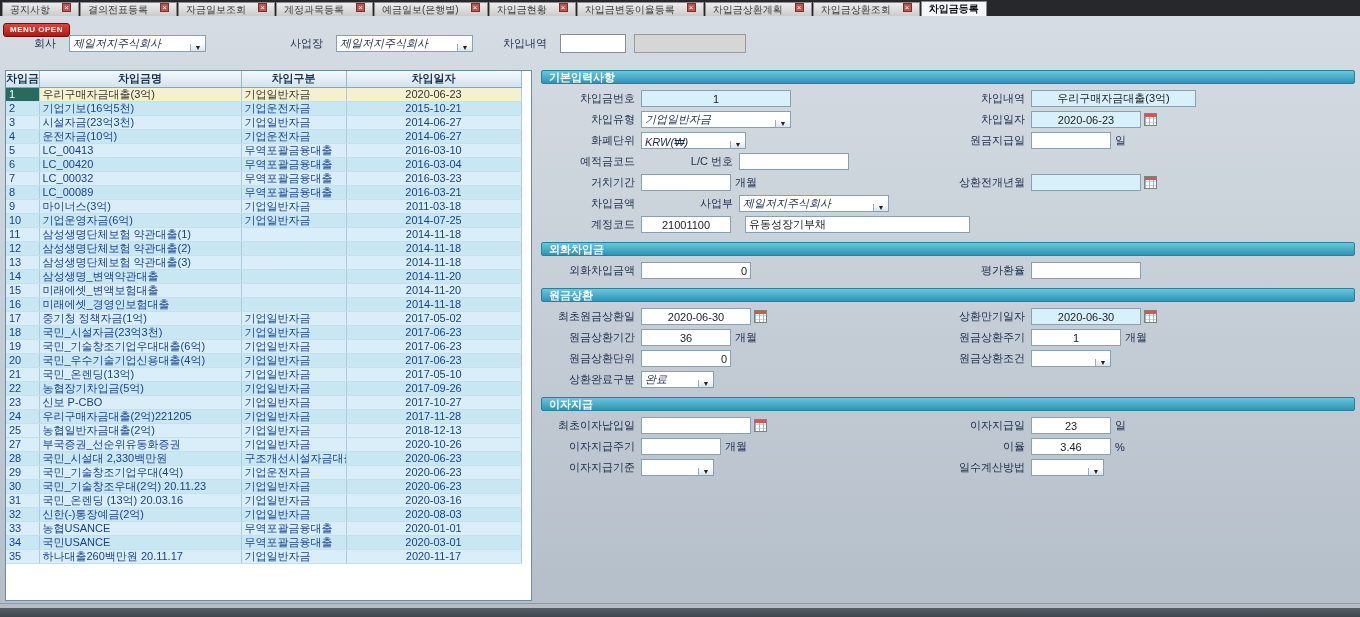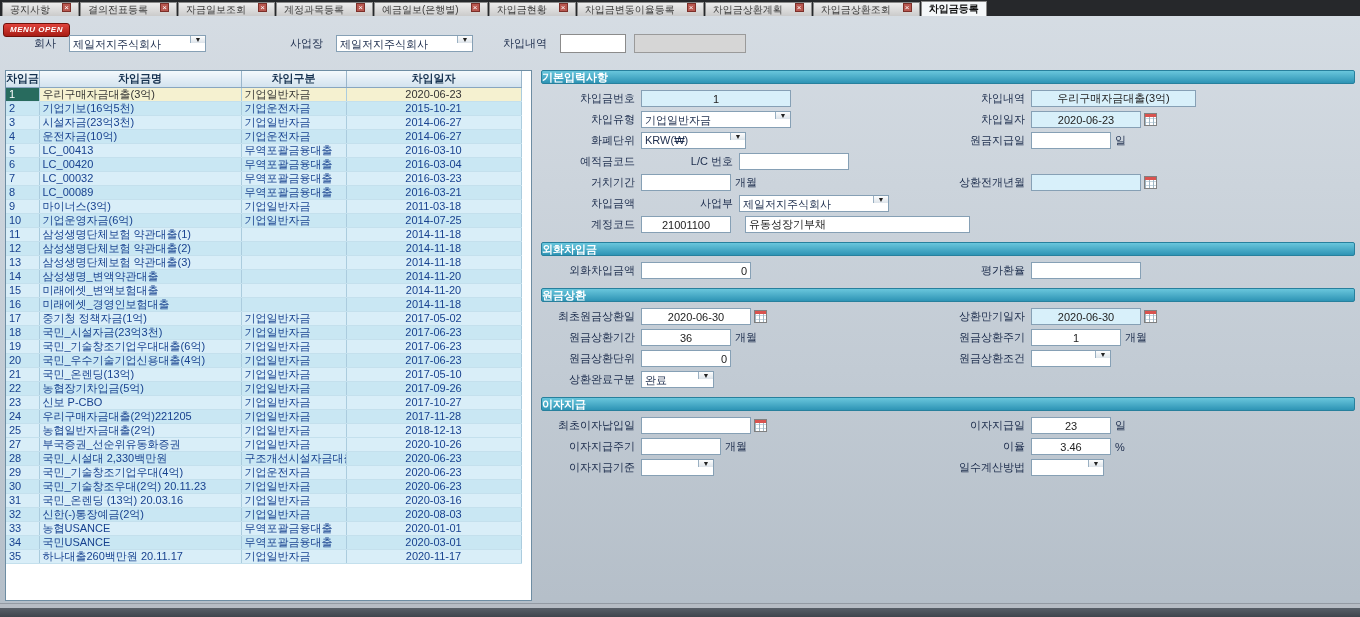--- a/index.html
+++ b/index.html
@@ -9,21 +9,21 @@
   
   .tabbar { height:16px; background:#26282b; display:flex; align-items:flex-end; padding-left:2px; overflow:hidden; }
   .tab { display:flex; align-items:flex-start; gap:12px; height:14px; padding:0 7px; margin-right:1px;
          background:linear-gradient(#ededed,#cbcbcb); border:1px solid #8a8a8a; border-bottom:none;
          font-size:10px; color:#3a3a3a; white-space:nowrap; cursor:default; }
   .tab.active { background:#f4f7f9; color:#111; font-weight:bold; height:15px; }
   .tclose { width:9px; height:9px; background:#b8574f; color:#fff; font-size:8px; line-height:8px; text-align:center; border:1px solid #7c2f29; }
 
   
   .menubar { height:14px; padding:2px 3px; }
-  .menu-open { display:inline-block; background:linear-gradient(#e0433c,#a81d15); color:#fff; font-size:8px; font-weight:bold; font-style:italic;
+  .menu-open { display:inline-block; background:linear-gradient(#e0433c,#a81d15); color:#fff; font-size:8px; font-weight:bold; 
                padding:1px 6px 2px; border:1px solid #70100b; border-radius:3px; letter-spacing:.5px; }
 
   
   .toolbar { height:26px; display:flex; align-items:center; font-size:11px; color:#1c2c4c; padding-left:34px;gap:6px; }
   .tlabel { margin-right:7px; }
   .ml78 { margin-left:78px; } .ml24 { margin-left:24px; }
   .hcombo { width:137px; }
   .tf-plain { height:19px; border:1px solid #8b8b8b; background:#fff; width:66px; font-size:11px; padding:0 3px; }
   .tf-gray  { height:19px; border:1px solid #9a9a9a; background:#d6d6d6; width:112px; margin-left:2px; }
 
@@ -41,33 +41,33 @@
   .grid td.col3 { text-align:center; }
   tr.r-a td { background:#d9eef8; }
   tr.r-b td { background:#c9e7f3; }
   tr.selected td { background:#f5f1d0; color:#333; }
   tr.selected td:first-child { background:#286b5e; color:#fff; }
 
   
   .form-panel { flex:1; margin-left:9px; font-size:11px; color:#1c2c4c; overflow:hidden; }
   .sec { margin-bottom:7px; }
   .secbar { height:14px; background:linear-gradient(180deg,#69c6dc,#2e94b5); color:#fff; font-weight:bold; font-size:11px;
-            line-height:13px; border:1px solid #27809d; border-radius:2px; margin-bottom:4px; }
+            line-height:13px; padding-left:7px; border:1px solid #27809d; border-radius:2px; margin-bottom:4px; }
   .frow { display:flex; align-items:center; height:21px; }
   .c1 { width:100px; text-align:right; padding-right:6px; }
   .c2 { width:292px; display:flex; align-items:center; }
   .c2w { flex:1; display:flex; align-items:center; gap:14px; }
   .c3 { width:98px; text-align:right; padding-right:6px; }
   .c4 { flex:1; display:flex; align-items:center; }
   .tf { height:17px; border:1px solid #86a0b5; background:#fff; font-size:11px; padding:0 3px; color:#222; }
   .ro  { background:#d8f0fa; }
   .ctr { text-align:center; } .num { text-align:right; }
   .w70{width:73px}.w80{width:80px}.w90{width:90px}.w105{width:105px}.w110{width:110px}.w150{width:150px}.w165{width:165px}.w225{width:225px}
   .sfx { margin-left:4px; }
-  .combo { display:inline-flex; align-items:flex-start; border:1px solid #86a0b5; background:#fff; height:17px; }
+  .combo { display:inline-flex; align-items:flex-end; border:1px solid #86a0b5; background:#fff; height:17px;font-style:italic; }
   .combo .txt { flex:1; padding:1px 3px 0; font-size:11px; overflow:hidden; white-space:nowrap; }
   .combo .arr { width:15px; border-left:1px solid #9ab0c2; background:linear-gradient(#fdfdfd,#dde4ea);
                 display:flex; align-items:center; justify-content:center; font-size:7px; color:#222; }
   .cal { width:13px; height:13px; margin-left:3px; border:1px solid #808080; display:inline-block; background-color:#fff;
          background-image:linear-gradient(#d9534f 0,#d9534f 3px,transparent 3px),
            repeating-linear-gradient(90deg,#9fb6c4 0,#9fb6c4 1px,transparent 1px,transparent 4px),
            repeating-linear-gradient(180deg,#c7d6df 0,#c7d6df 1px,transparent 1px,transparent 4px); }
 
   
   .statusbar { position:absolute; left:0; right:0; bottom:0; height:14px; }

